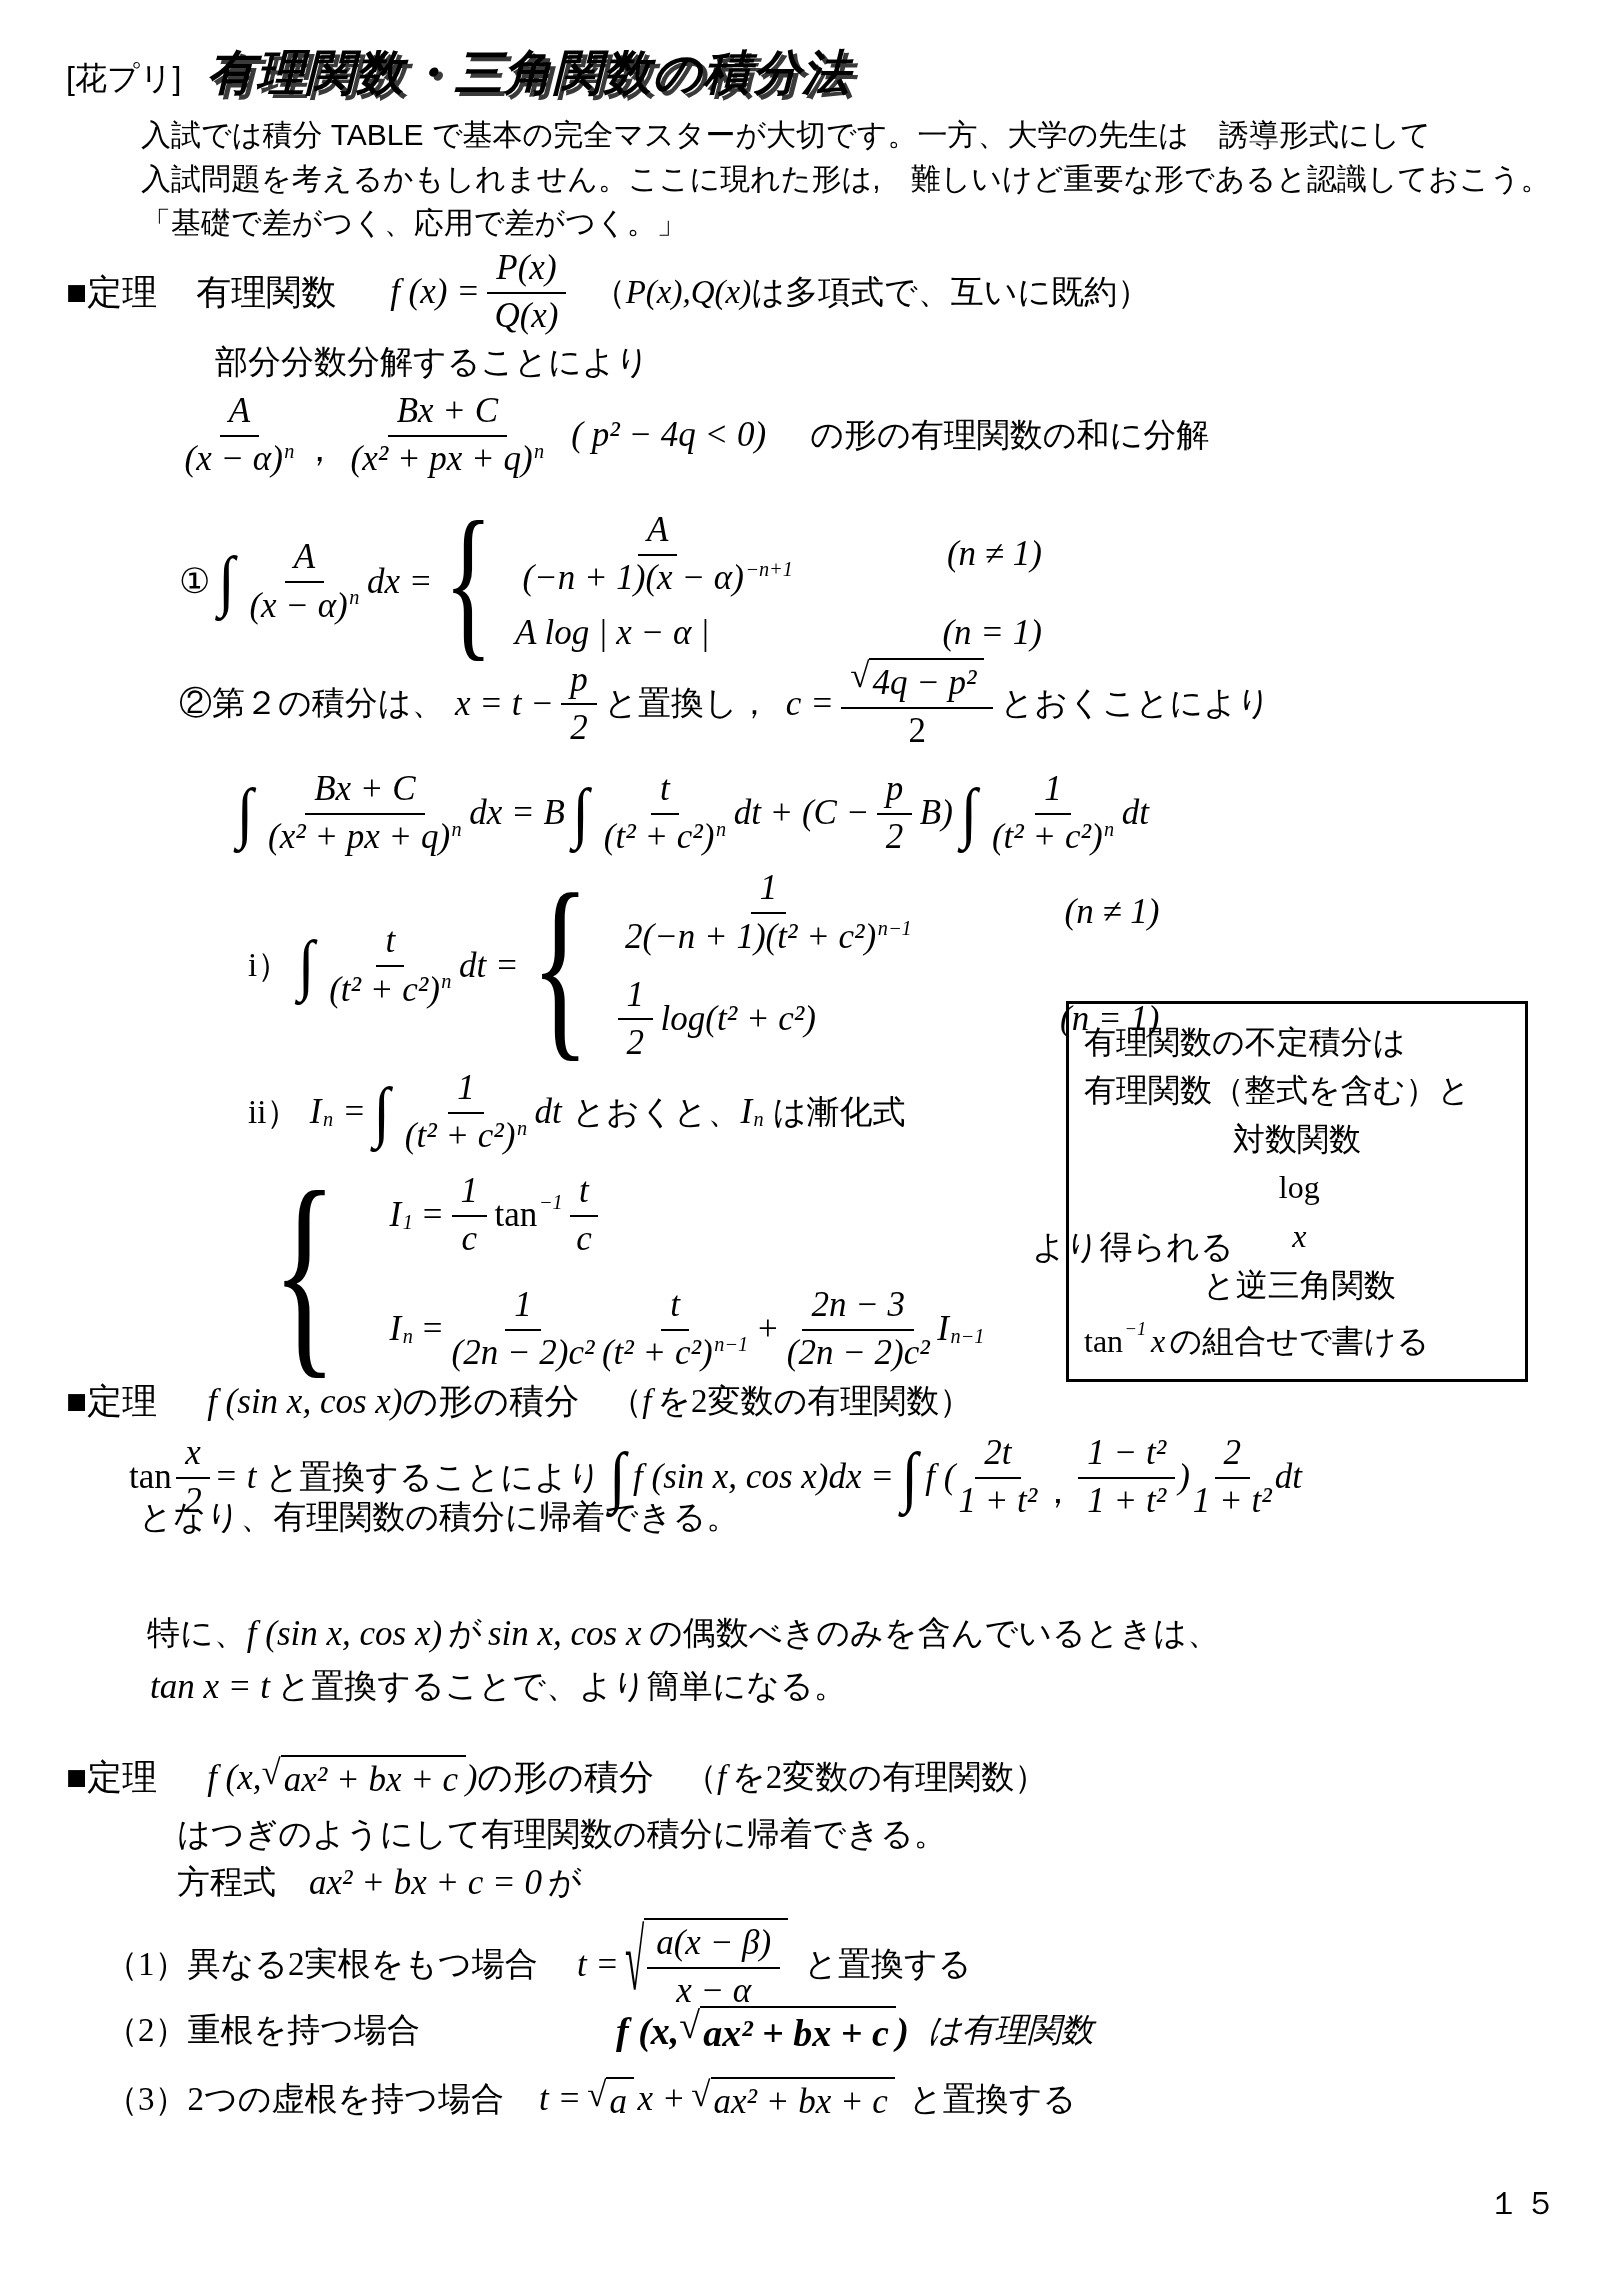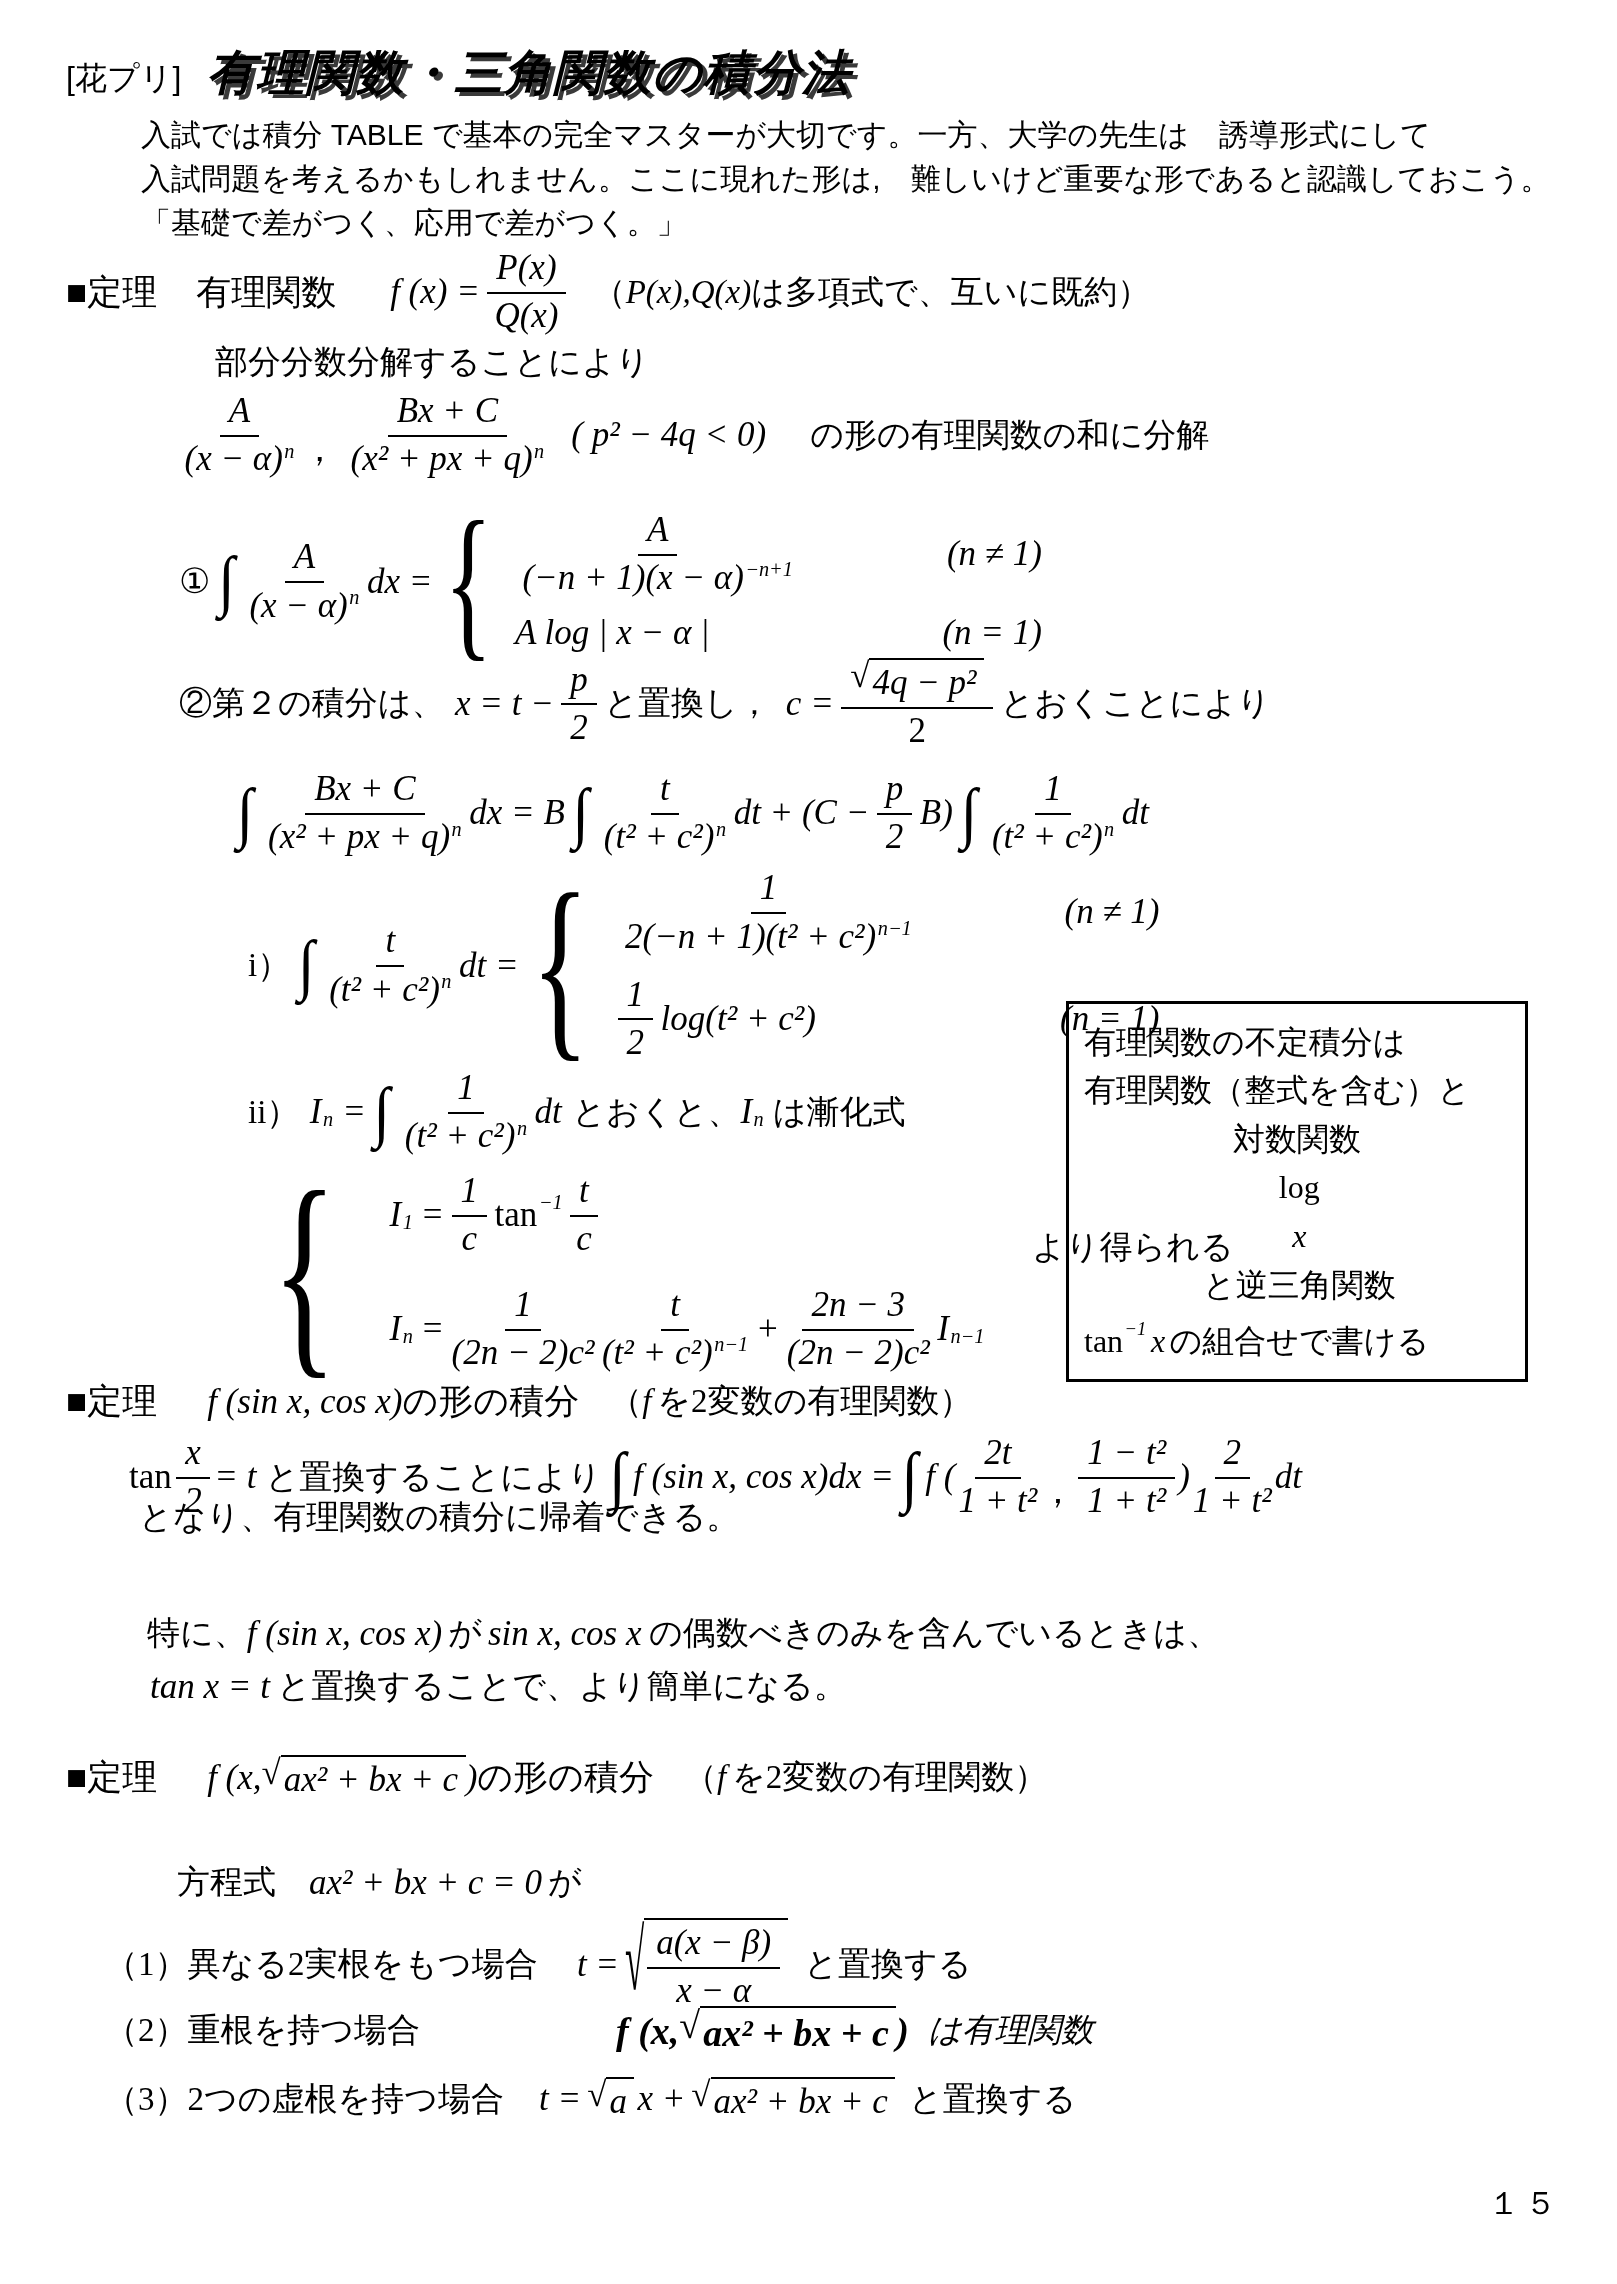--- a/index.html
+++ b/index.html
@@ -318,20 +318,21 @@
       <span class="sign">√</span>
       <span class="bar mi">ax² + bx + c</span>
     </span>
     <span class="mi">)</span>
     <span class="jp">の形の積分</span>
     <span class="jp m44" style="margin-left:30px;">（</span>
     <span class="mi m44">f</span>
     <span class="jp m44" style="margin-left:6px;">を2変数の有理関数）</span>
   </div>
 
+  <div class="abs jp m44" style="left:177px;top:1812px;">はつぎのようにして有理関数の積分に帰着できる。</div>
 
   <div class="abs mrow m44" style="left:177px;top:1860px;">
     <span class="jp">方程式</span>
     <span class="mi m46" style="margin-left:33px;">ax² + bx + c = 0</span>
     <span class="jp" style="margin-left:6px;">が</span>
   </div>
 
   <div class="abs mrow m44" style="left:105px;top:1912px;height:105px;">
     <span class="jp">（1）異なる2実根をもつ場合</span>
     <span class="mi m46" style="margin-left:39px;">t =</span>

